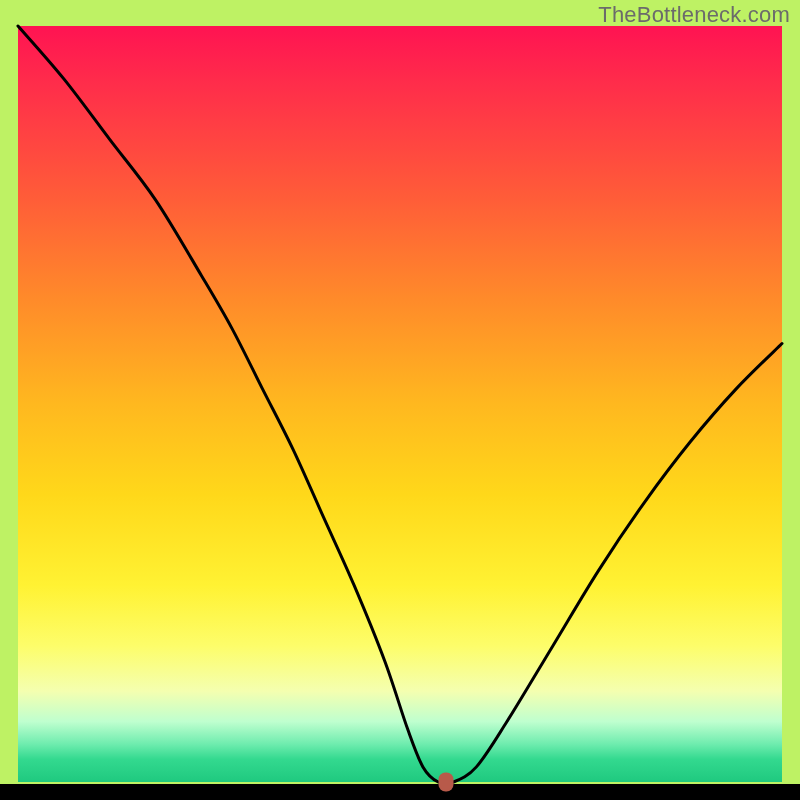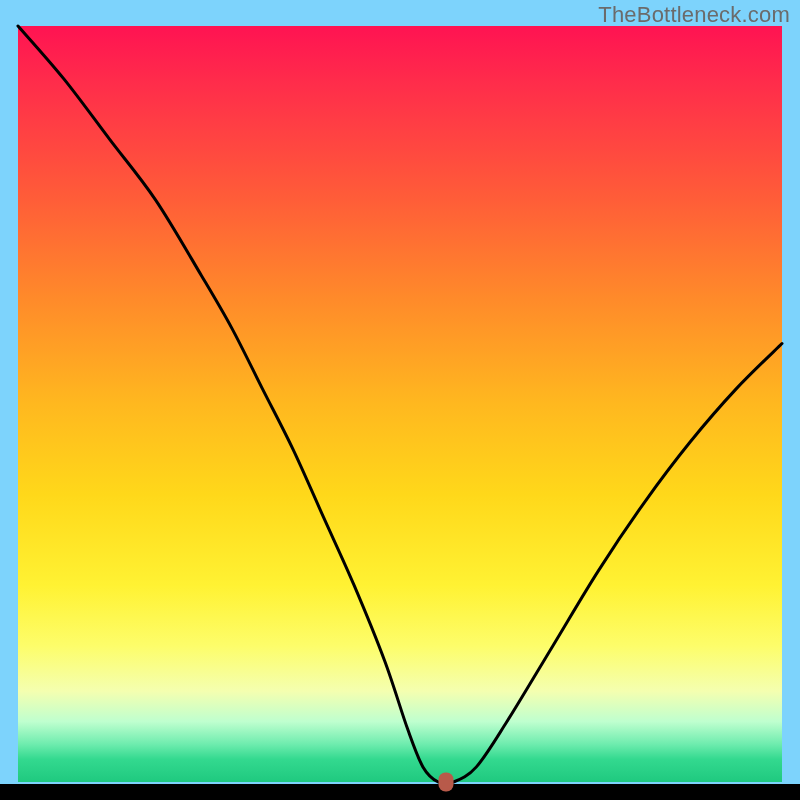--- a/index.html
+++ b/index.html
@@ -1,21 +1,21 @@
 <!DOCTYPE html>
 <html><head>
 <meta charset="utf-8">
 <style>
   * { margin: 0; padding: 0; box-sizing: border-box; }
   html, body { width: 800px; height: 800px; overflow: hidden; background: #000; }
   .frame {
     position: relative;
     width: 800px;
     height: 784px;
-    background: #7dd3fc;
+    background: #bef264;
   }
   .watermark {
     position: absolute;
     top: 2px;
     right: 10px;
     font-family: Arial, Helvetica, sans-serif;
     font-size: 22px;
     font-weight: 500;
     color: #6b6b6b;
     letter-spacing: 0.2px;

